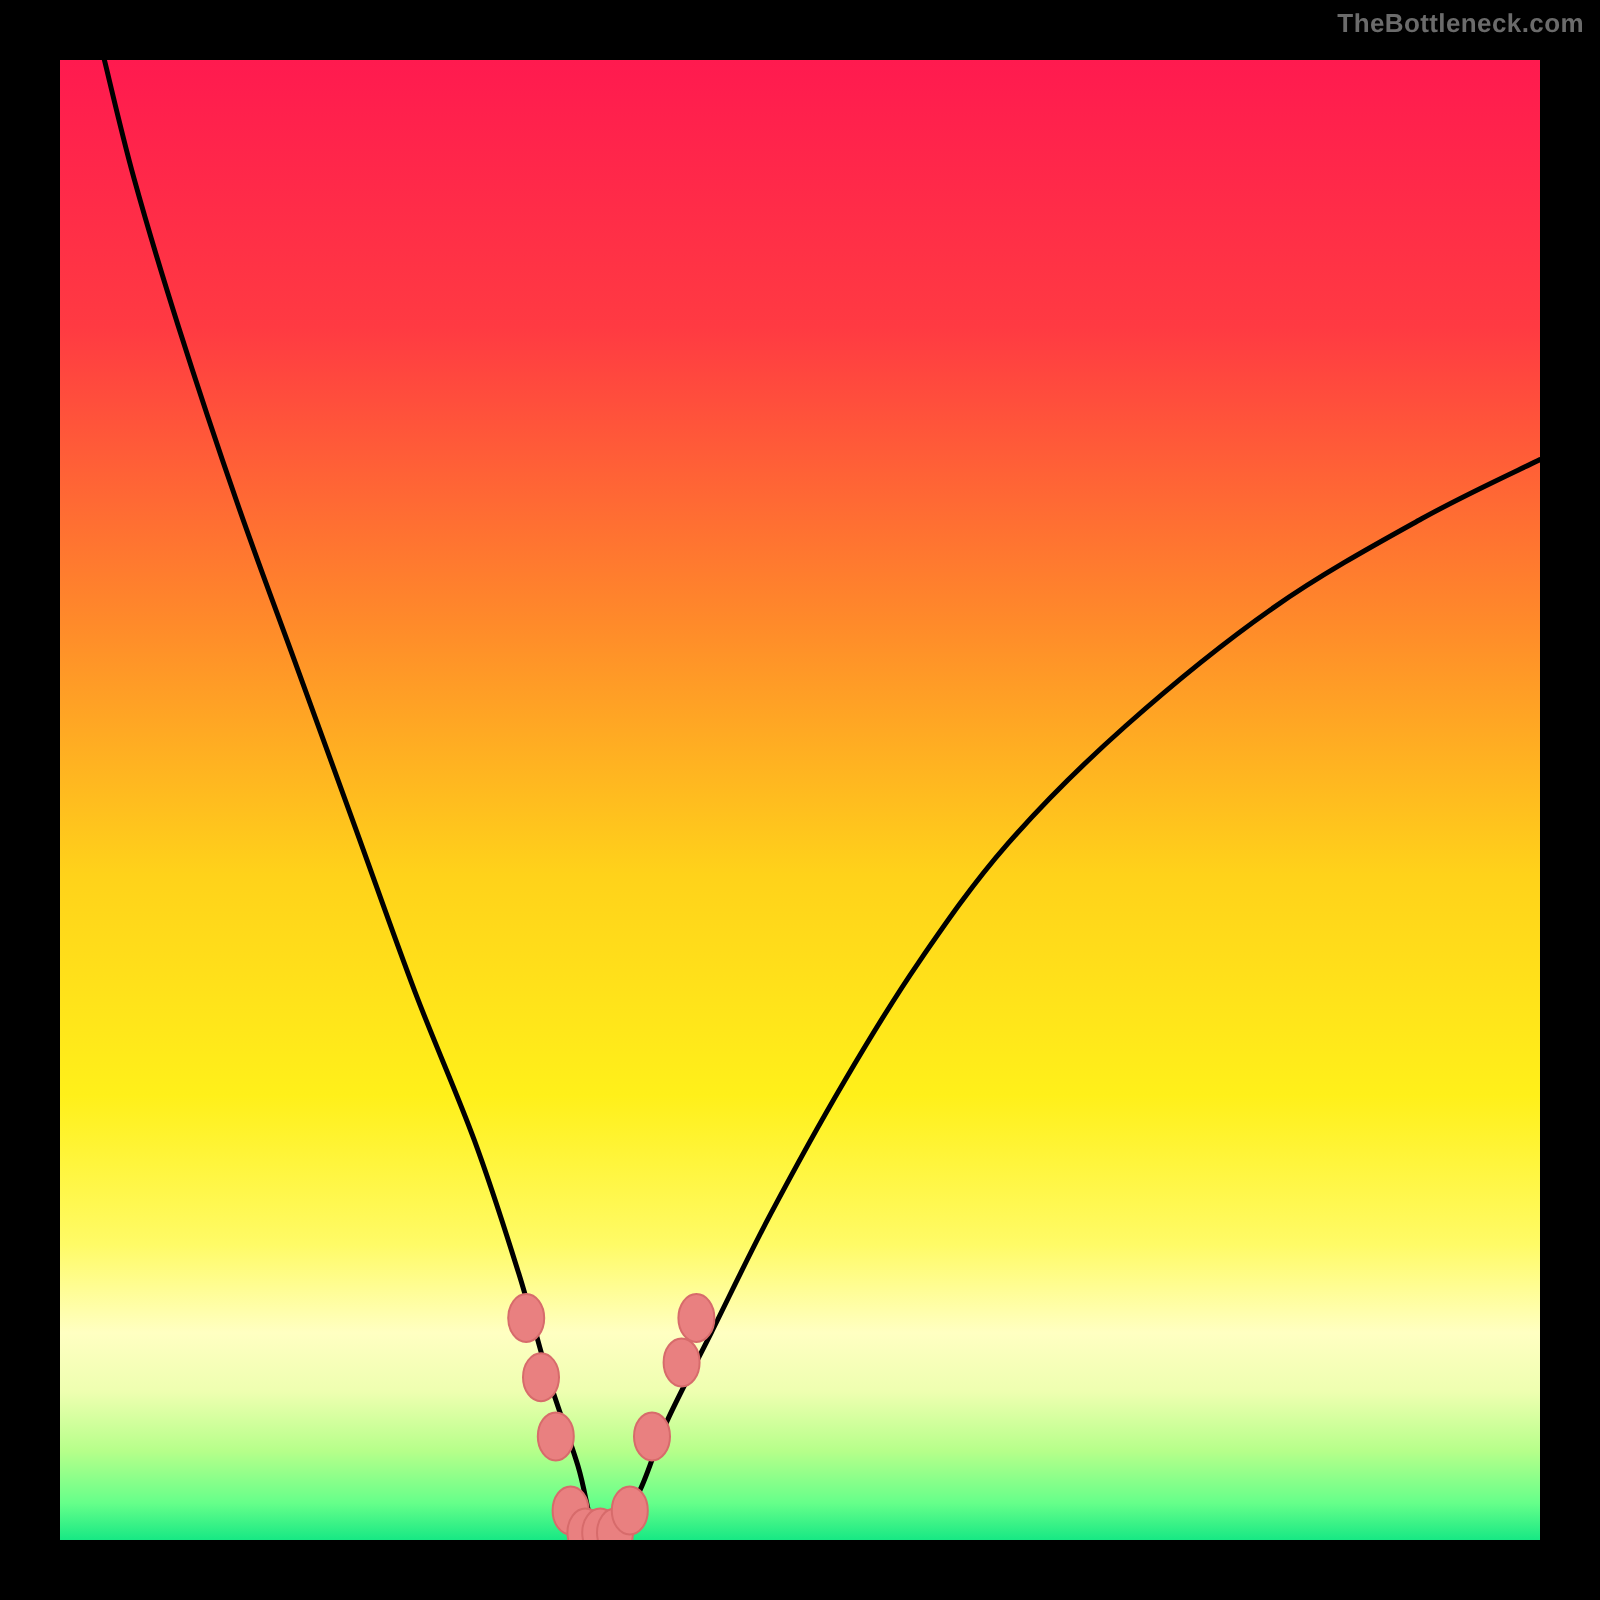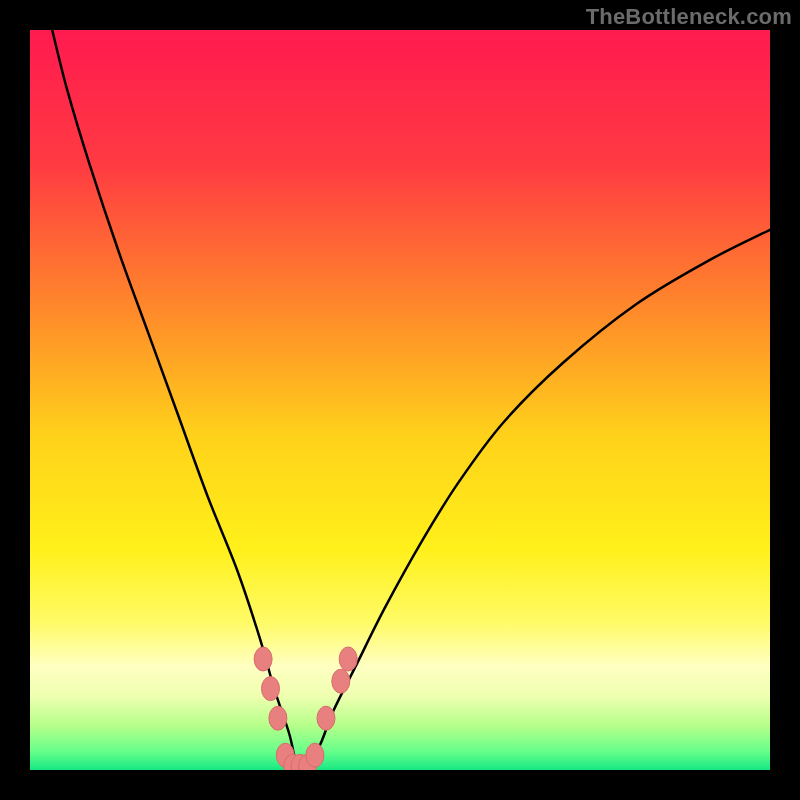--- a/index.html
+++ b/index.html
@@ -28,21 +28,21 @@
   .gradient {
     position: absolute;
     left: 0; top: 0;
     width: 100%; height: 100%;
   }
   .watermark {
     position: absolute;
     top: 4px;
     right: 8px;
     color: #6b6b6b;
-    font-size: 22px;
+    font-size: 13px;
     font-weight: 600;
     letter-spacing: 0.2px;
   }
   svg.curve {
     position: absolute;
     left: 0; top: 0;
     width: 100%; height: 100%;
   }
 </style>
 </head>

